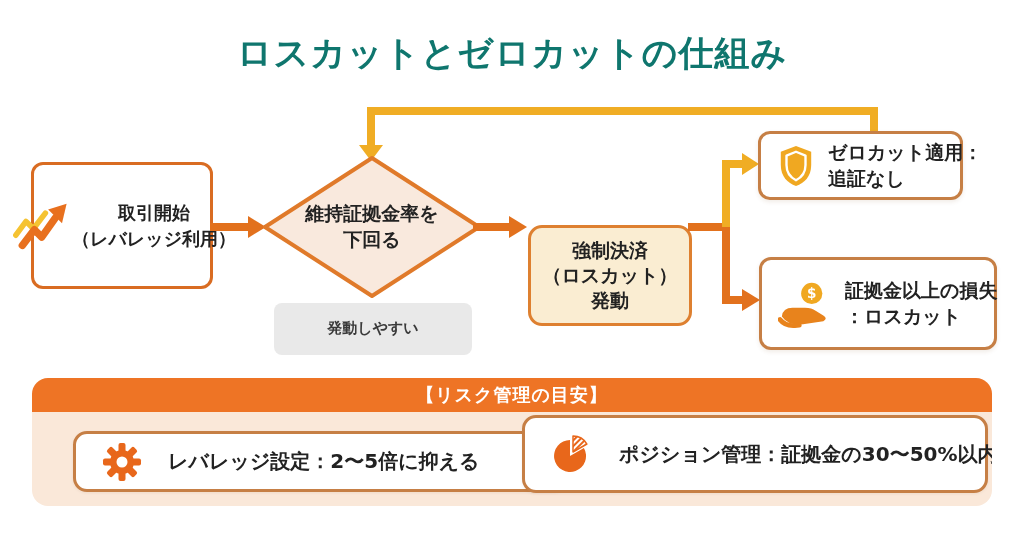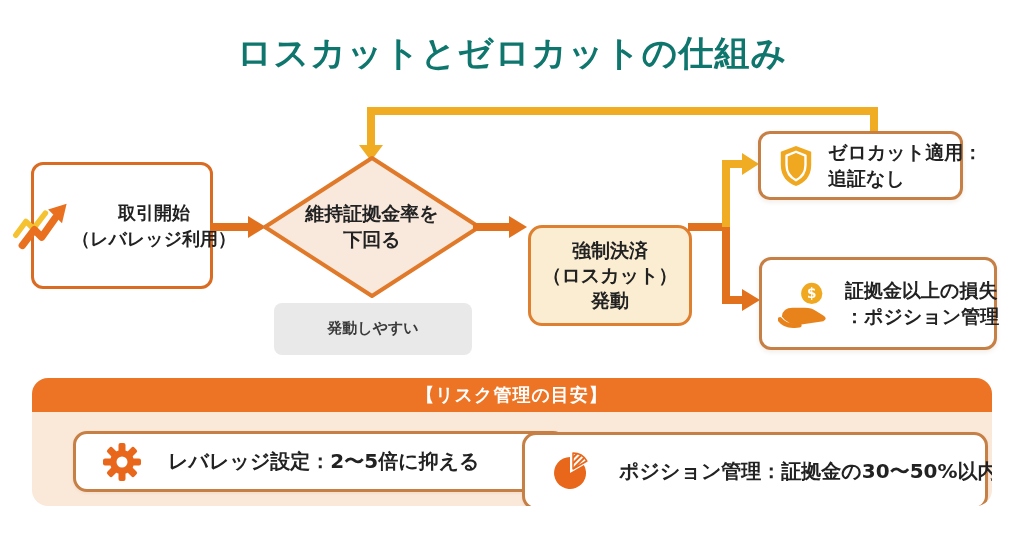--- a/index.html
+++ b/index.html
@@ -61,21 +61,21 @@
     border-radius: 16px; overflow: hidden; }
   .risk-header { height: 34px; background: #ee7425; display: flex;
     align-items: center; justify-content: center; }
   .risk-header .txt { color: #fff; font-size: 18px; letter-spacing: 1px; }
   .risk-body { position: relative; height: 94px; background: #fae8d9; }
   .risk-card { position: absolute; background: #fff; border: 3px solid #c67f45;
     border-radius: 14px; display: flex; align-items: center;
     padding-left: 26px; gap: 26px; box-shadow: 0 1px 3px rgba(120,70,20,0.08); }
   .risk-card .txt { font-size: 20px; white-space: nowrap; }
   .risk-card-1 { left: 18px; top: 19px; width: 494px; height: 61px; margin-left: 23px; }
-  .risk-card-2 { left: 490px; top: 20px; width: 466px; height: 78px; }
+  .risk-card-2 { left: 490px; top: 3px; width: 466px; height: 78px; }
 </style>
 </head>
 <body>
 
 <div class="canvas">
 
   <div class="page-title">ロスカットとゼロカットの仕組み</div>
 
   <div class="vline c-yellow" style="left:870px; top:107px; height:26px;"></div>
   <div class="hline c-yellow" style="left:367px; top:107px; width:511px;"></div>
@@ -141,21 +141,21 @@
 
   <div class="box outcome-box outcome-bottom">
     <svg class="icon" width="54" height="48" viewBox="0 0 56 48">
       <circle cx="35" cy="13" r="11" fill="#f0a821"></circle>
       <text x="35" y="18" font-size="14" font-weight="bold" fill="#ffffff" text-anchor="middle" font-family="DejaVu Sans, sans-serif">$</text>
       <path d="M4 37 q1 -9 11 -9 l13 0 q7 0 11 3 l8 5 q5 3 0 6 l-21 3 q-15 2 -22 -8 z" fill="#e8831c"></path>
       <path d="M2 40 q6 8 20 6" fill="none" stroke="#e8831c" stroke-width="5" stroke-linecap="round"></path>
     </svg>
     <div>
       <div class="txt">証拠金以上の損失</div>
-      <div class="txt">：ポジション管理</div>
+      <div class="txt">：ロスカット</div>
     </div>
   </div>
 
   <div class="risk-panel">
     <div class="risk-header">
       <div class="txt">【リスク管理の目安】</div>
     </div>
     <div class="risk-body">
 
       <div class="risk-card risk-card-1">

